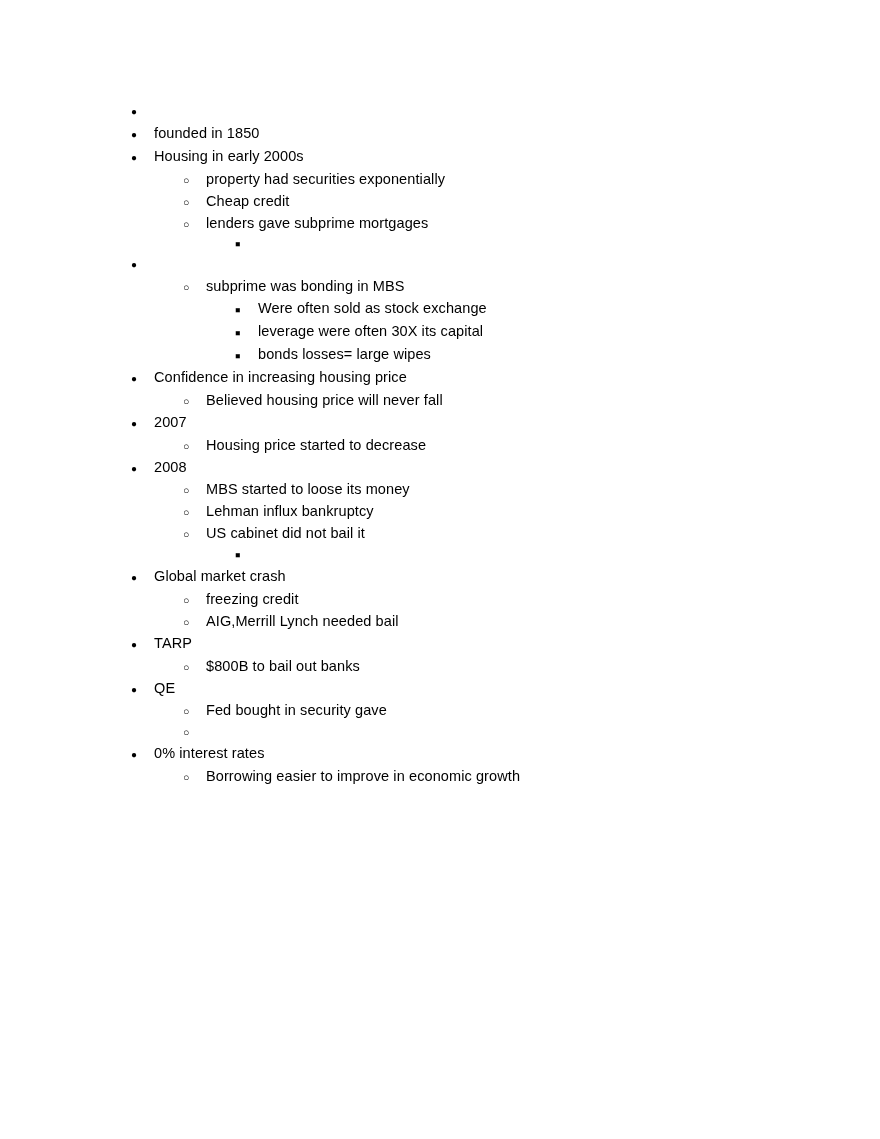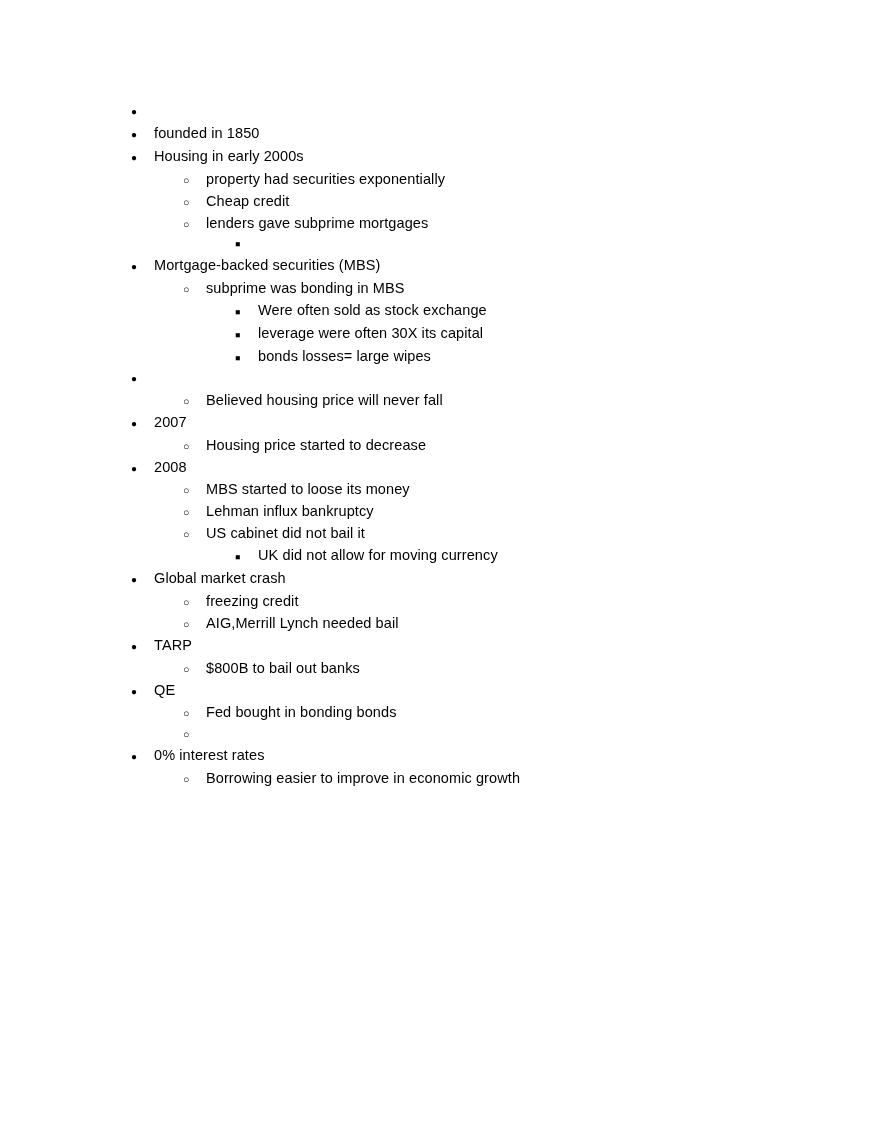--- a/index.html
+++ b/index.html
@@ -77,40 +77,40 @@
   </li>
       <li class="list-row level-2">
     <span class="bullet">○</span>
     <span class="item-text">lenders gave subprime mortgages</span>
   </li>
       <li class="list-row level-3">
     <span class="bullet">■</span>
   </li>
       <li class="list-row level-1">
     <span class="bullet">●</span>
-    <span class="item-text">Mortgage-backed securities (MBS)</span>
   </li>
       <li class="list-row level-2">
     <span class="bullet">○</span>
     <span class="item-text">subprime was bonding in MBS</span>
   </li>
       <li class="list-row level-3">
     <span class="bullet">■</span>
     <span class="item-text">Were often sold as stock exchange</span>
   </li>
       <li class="list-row level-3">
     <span class="bullet">■</span>
     <span class="item-text">leverage were often 30X its capital</span>
   </li>
       <li class="list-row level-3">
     <span class="bullet">■</span>
     <span class="item-text">bonds losses= large wipes</span>
   </li>
       <li class="list-row level-1">
     <span class="bullet">●</span>
+    <span class="item-text">Confidence in increasing housing price</span>
   </li>
       <li class="list-row level-2">
     <span class="bullet">○</span>
     <span class="item-text">Believed housing price will never fall</span>
   </li>
       <li class="list-row level-1">
     <span class="bullet">●</span>
     <span class="item-text">2007</span>
   </li>
       <li class="list-row level-2">
@@ -128,21 +128,20 @@
       <li class="list-row level-2">
     <span class="bullet">○</span>
     <span class="item-text">Lehman influx bankruptcy</span>
   </li>
       <li class="list-row level-2">
     <span class="bullet">○</span>
     <span class="item-text">US cabinet did not bail it</span>
   </li>
       <li class="list-row level-3">
     <span class="bullet">■</span>
-    <span class="item-text">UK did not allow for moving currency</span>
   </li>
       <li class="list-row level-1">
     <span class="bullet">●</span>
     <span class="item-text">Global market crash</span>
   </li>
       <li class="list-row level-2">
     <span class="bullet">○</span>
     <span class="item-text">freezing credit</span>
   </li>
       <li class="list-row level-2">
@@ -156,21 +155,21 @@
       <li class="list-row level-2">
     <span class="bullet">○</span>
     <span class="item-text">$800B to bail out banks</span>
   </li>
       <li class="list-row level-1">
     <span class="bullet">●</span>
     <span class="item-text">QE</span>
   </li>
       <li class="list-row level-2">
     <span class="bullet">○</span>
-    <span class="item-text">Fed bought in bonding bonds</span>
+    <span class="item-text">Fed bought in security gave</span>
   </li>
       <li class="list-row level-2">
     <span class="bullet">○</span>
   </li>
       <li class="list-row level-1">
     <span class="bullet">●</span>
     <span class="item-text">0% interest rates</span>
   </li>
       <li class="list-row level-2">
     <span class="bullet">○</span>

